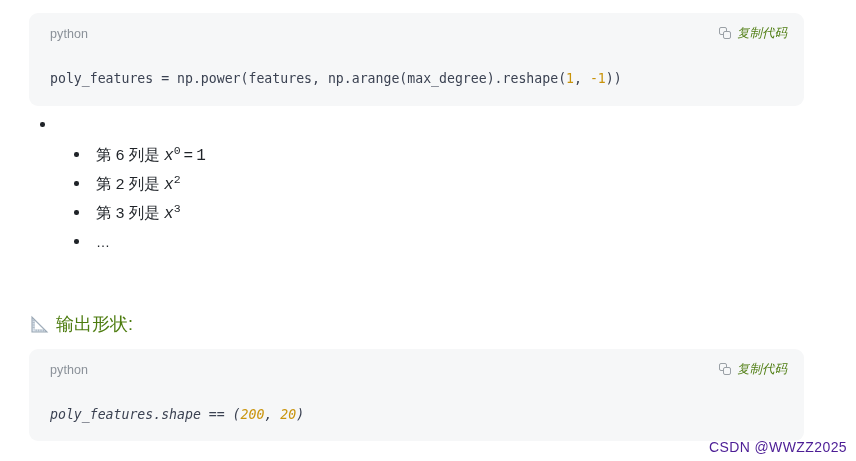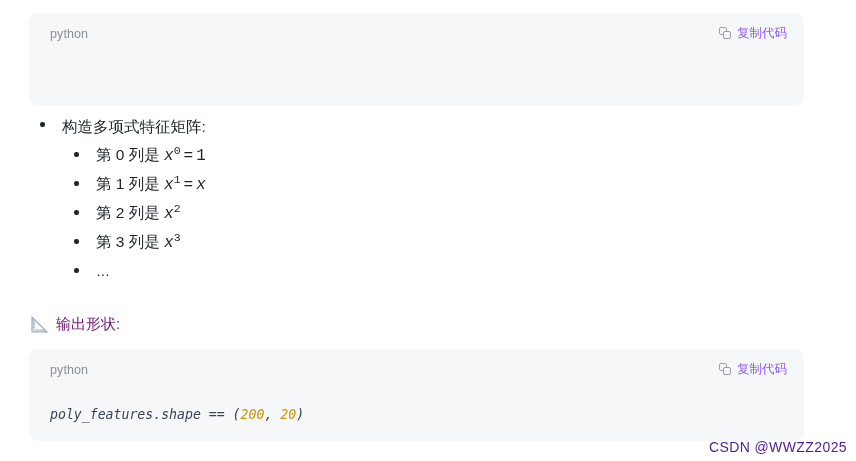--- a/index.html
+++ b/index.html
@@ -79,22 +79,23 @@
     top: 3.5px;
     width: 8px;
     height: 8px;
     border: 1.2px solid #9aa0a6;
     border-radius: 2px;
     box-sizing: border-box;
     background: #f6f7f8;
   }
   .copy-label {
     font-size: 12.5px;
-    color: #8b5cf6;
+    color: #4d7c0f;
     font-family: "Liberation Sans", "DejaVu Sans", sans-serif;
+    font-style: italic;
   }
 
   .code-body {
     padding: 0 21px;
     font-family: "DejaVu Sans Mono", "Liberation Mono", monospace;
     font-size: 13.2px;
     line-height: 20px;
     white-space: pre;
     color: #3b4252;
   }
@@ -193,22 +194,22 @@
     gap: 7px;
   }
   .ruler-icon {
     width: 19px;
     height: 19px;
     position: relative;
     display: inline-block;
   }
   .ruler-icon svg { display: block; }
   .shape-text {
-    font-size: 15px;
-    color: #701a75;
+    font-size: 18px;
+    color: #4d7c0f;
     line-height: 22px;
   }
 
   
   .watermark {
     position: absolute;
     right: 9px;
     bottom: 6px;
     font-size: 14px;
     color: #4c1d95;
@@ -226,39 +227,35 @@
     <div class="code-header">
       <span class="code-lang">python</span>
       <div class="copy-btn">
         <span class="copy-icon">
           <span class="sq-back"></span>
             <span class="sq-front"></span>
         </span>
         <span class="copy-label">复制代码</span>
       </div>
     </div>
+    <div class="code-body"><span>poly_features = np.power(features, np.arange(max_degree).reshape(</span><span class="tok-num">1</span><span>, </span><span class="tok-num">-1</span><span>))</span></div>
   </div>
 
   <div class="bullet-list">
     <div class="li li-top">
       <span class="dot"></span>
-      <span class="txt">构造多项式特征矩阵:</span>
     </div>
 
     <div class="sub-list">
 
       <div class="li-sub">
         <span class="dot"></span>
-        <span class="txt"><span>第 0 列是 </span><span class="math"><span>x</span><sup>0</sup><span class="op">=</span><span class="numlit">1</span></span></span>
-      </div>
-
-      <div class="li-sub">
-        <span class="dot"></span>
-        <span class="txt"><span>第 1 列是 </span><span class="math"><span>x</span><sup>1</sup><span class="op">=</span><span>x</span></span></span>
-      </div>
+        <span class="txt"><span>第 6 列是 </span><span class="math"><span>x</span><sup>0</sup><span class="op">=</span><span class="numlit">1</span></span></span>
+      </div>
+
 
       <div class="li-sub">
         <span class="dot"></span>
         <span class="txt"><span>第 2 列是 </span><span class="math"><span>x</span><sup>2</sup></span></span>
       </div>
 
       <div class="li-sub">
         <span class="dot"></span>
         <span class="txt"><span>第 3 列是 </span><span class="math"><span>x</span><sup>3</sup></span></span>
       </div>

